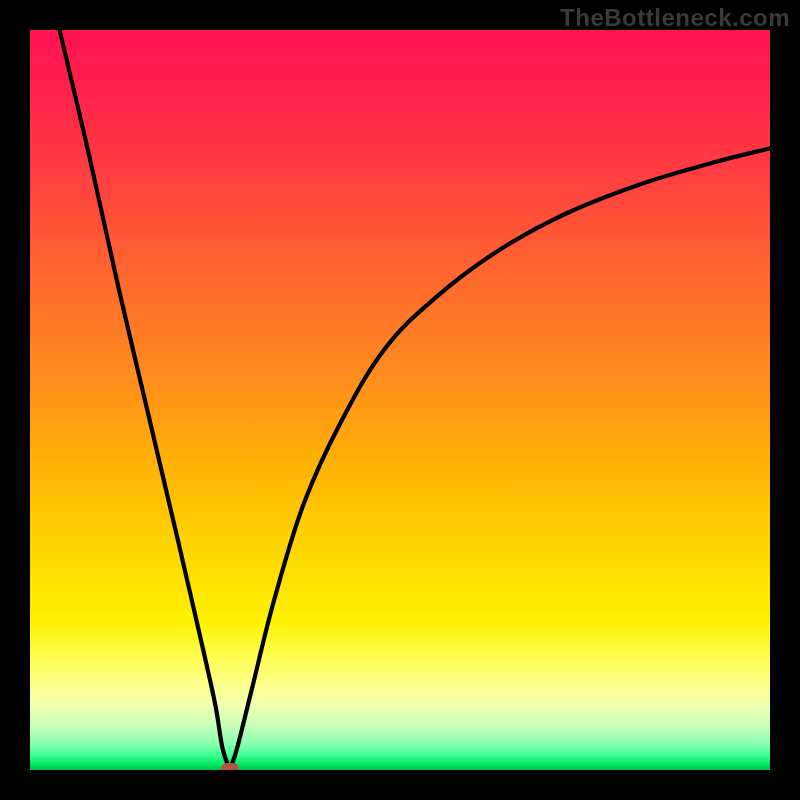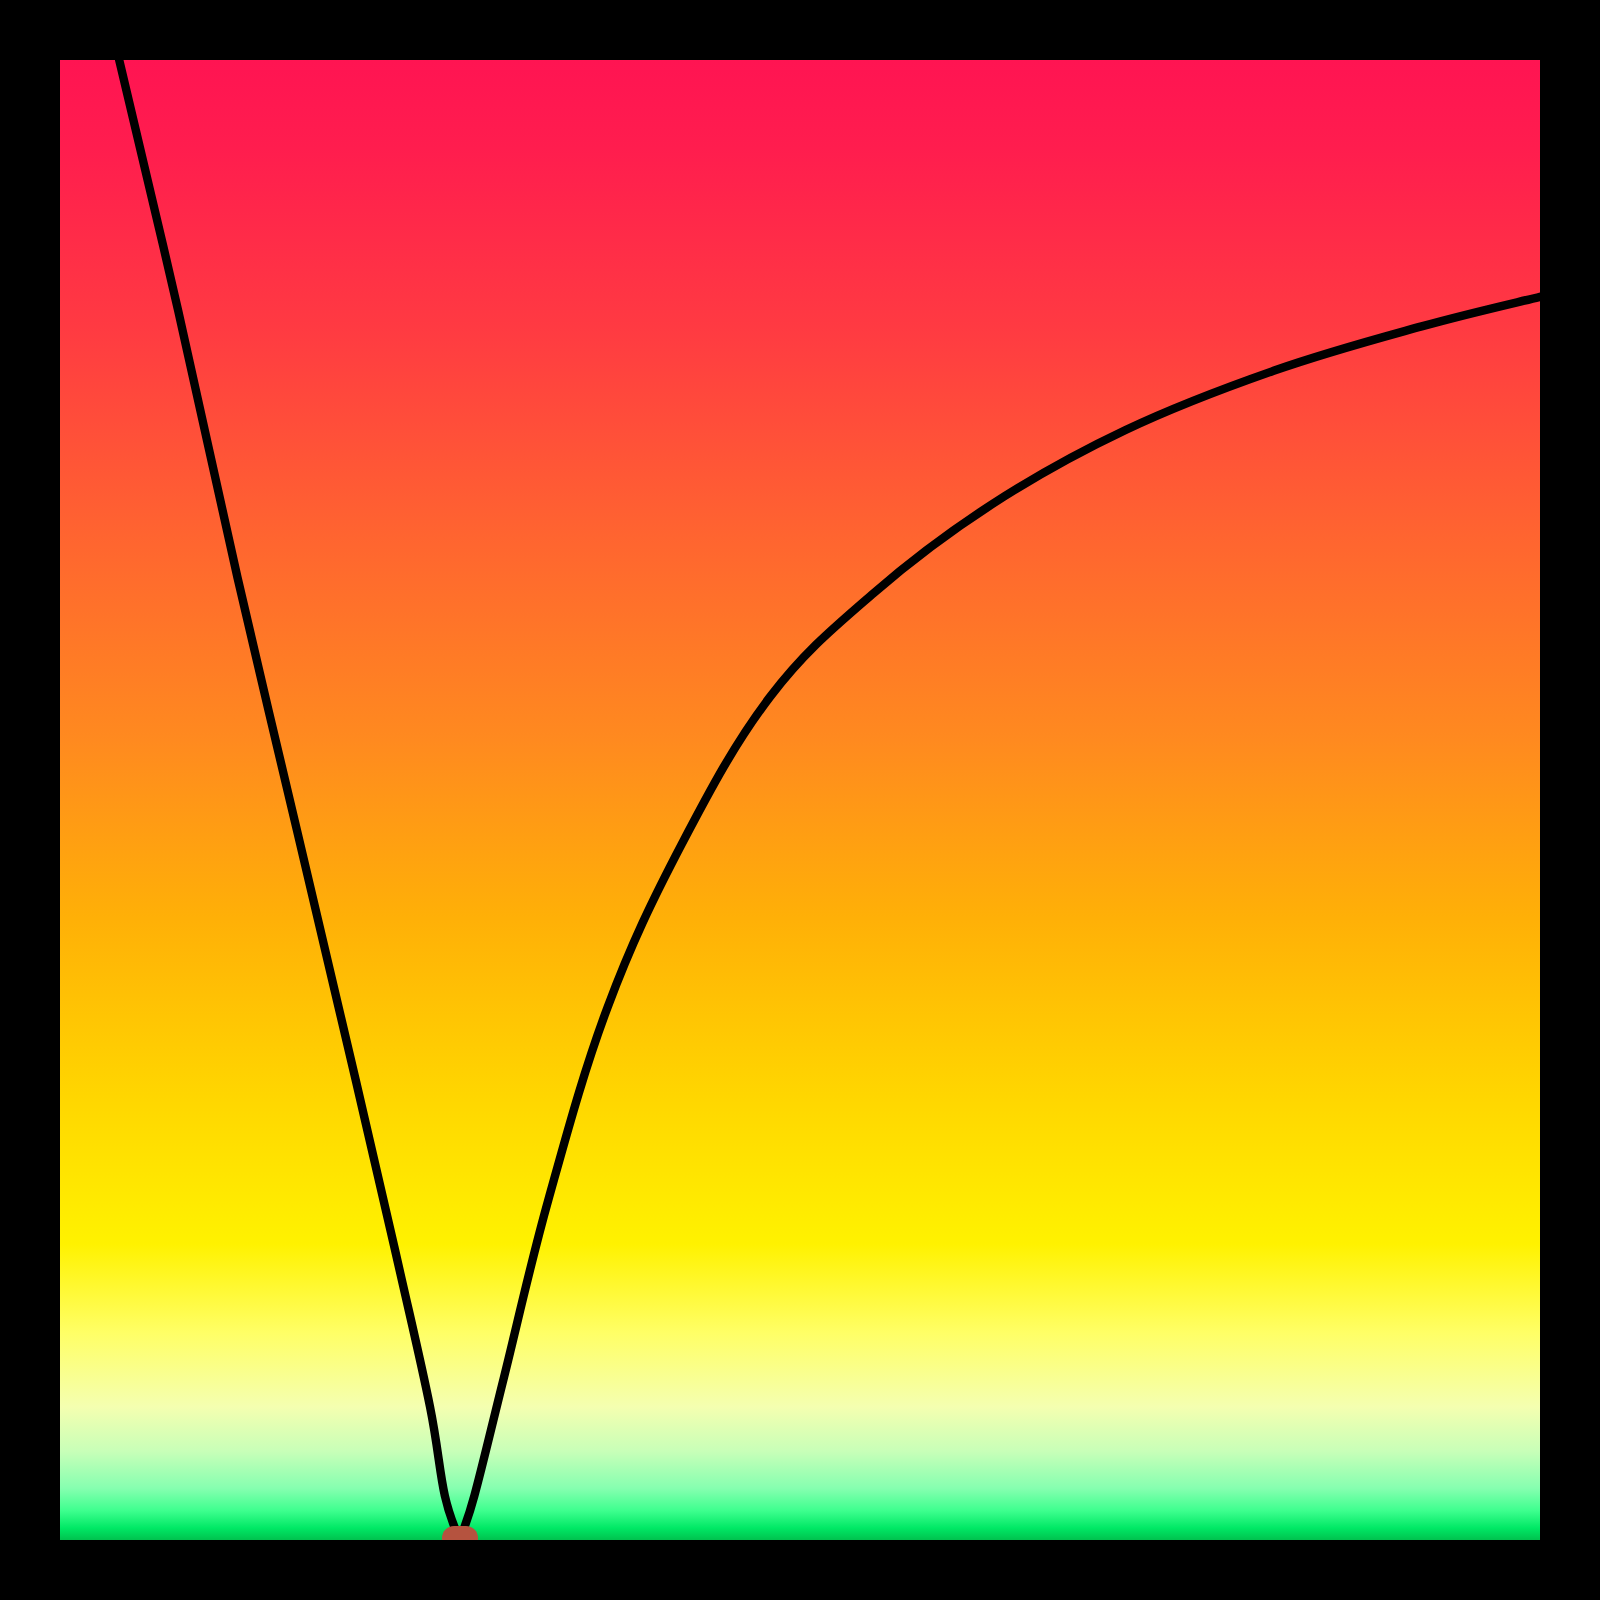--- a/index.html
+++ b/index.html
@@ -72,20 +72,21 @@
     background: #b5533f;
     transform: translate(-50%, -50%);
     z-index: 5;
   }
 </style>
 </head>
 <body>
 
 <div class="frame">
 
+  <div class="watermark">TheBottleneck.com</div>
 
   <div class="plot-area">
     <div class="gradient"></div>
 
     <svg class="curves" viewBox="0 0 740 740" preserveAspectRatio="none">
       <path id="curveLeft" fill="none" stroke="#000000" stroke-width="4.2" stroke-linecap="round" d="M 29.6 0 C 34.928000000000004 22.644000000000013, 48.544000000000004 79.18000000000006, 59.2 125.80000000000007 C 69.856 172.42000000000007, 78.14399999999999 212.38, 88.8 259 C 99.456 305.62, 107.744 339.512, 118.4 384.8 C 129.056 430.088, 138.676 470.64000000000004, 148 510.6 C 157.324 550.5600000000001, 163.54000000000002 577.496, 170.20000000000002 606.8 C 176.86 636.1039999999999, 181.004 653.42, 185 673.4 C 188.996 693.38, 189.736 705.8119999999999, 192.4 717.8 C 195.06400000000002 729.788, 198.46800000000002 736.004, 199.8 740"></path>
       <path id="curveRight" fill="none" stroke="#000000" stroke-width="4.2" stroke-linecap="round" d="M 199.8 740 C 201.132 736.004, 203.204 732.452, 207.20000000000002 717.8 C 211.19600000000003 703.1479999999999, 215.34 685.24, 222 658.6 C 228.66 631.96, 234.876 603.0999999999999, 244.20000000000002 569.8 C 253.52400000000003 536.5, 261.812 505.568, 273.8 473.6 C 285.788 441.63200000000006, 296.148 420.172, 310.8 392.20000000000005 C 325.452 364.22800000000007, 337.88399999999996 340.84400000000005, 355.2 318.20000000000005 C 372.516 295.55600000000004, 387.02000000000004 283.716, 407.00000000000006 266.4 C 426.9800000000001 249.08399999999997, 443.556 236.652, 466.2 222 C 488.844 207.348, 507.49199999999996 196.988, 532.8 185 C 558.108 173.012, 580.16 164.72399999999996, 606.8 155.39999999999998 C 633.4399999999999 146.076, 656.8240000000001 139.86000000000004, 680.8000000000001 133.20000000000005 C 704.7760000000001 126.54000000000005, 729.344 121.064, 740 118.39999999999998"></path>
     </svg>
 
     <div class="marker" id="minMarker" style="left: 199.8px; top: 740px; background: rgb(181, 83, 63);"></div>

